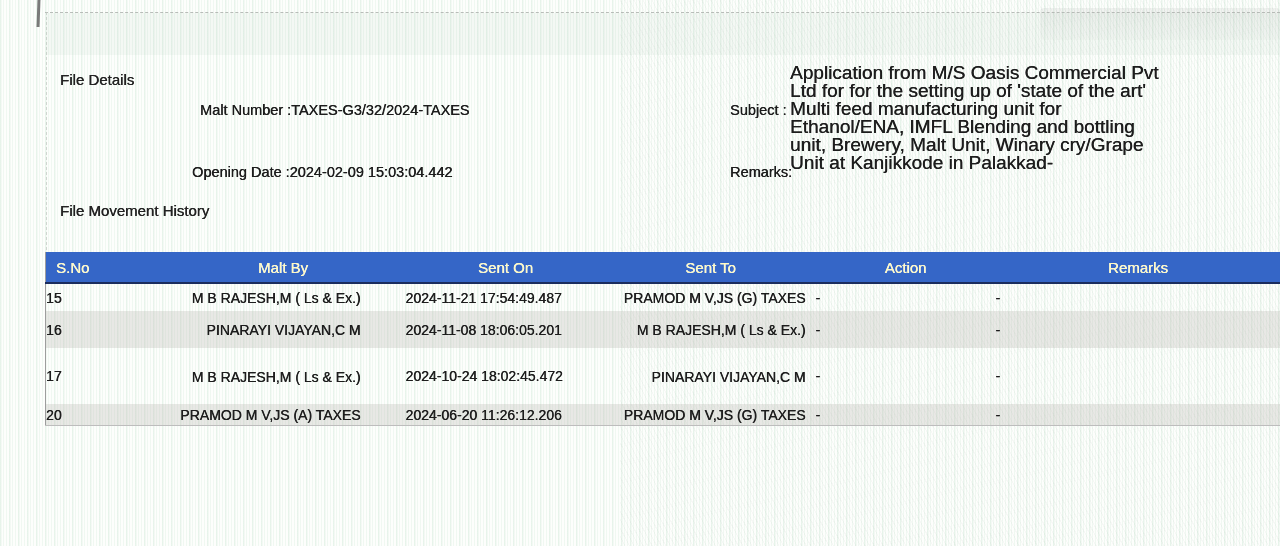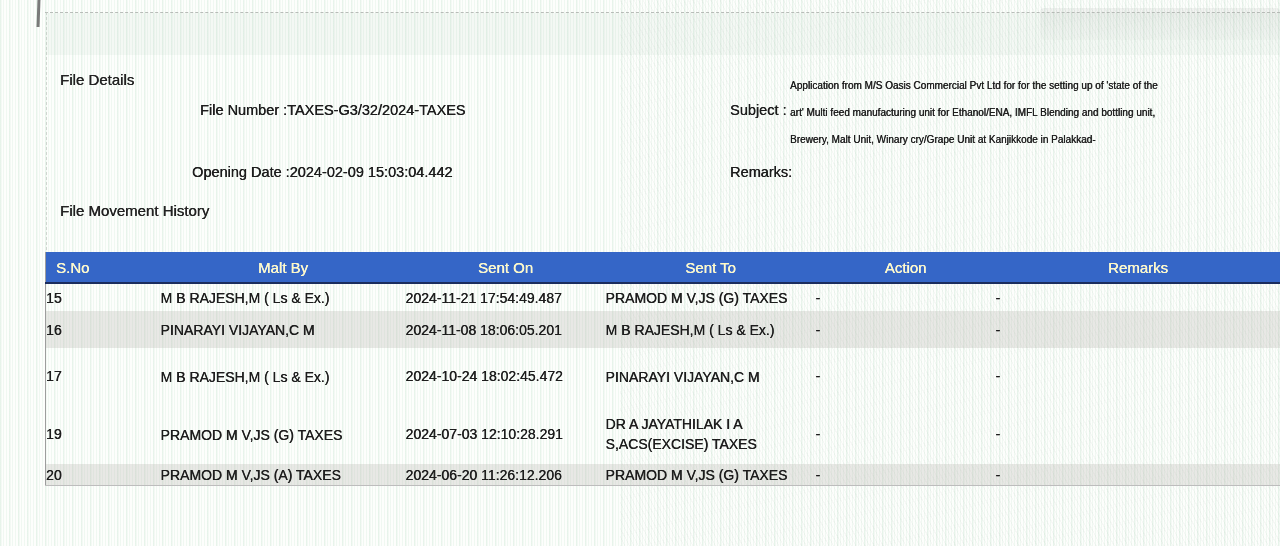--- a/index.html
+++ b/index.html
@@ -35,43 +35,43 @@
   .section-title{position:absolute;font-size:15px;color:#232323;}
   .title-details{left:60px;top:28px;margin-top:43px;}
   .title-movement{left:60px;top:202px;text-align:center;}
   
   .field{position:absolute;font-size:14.5px;white-space:nowrap;}
   .fd-file-number{left:200px;top:102px;}
   .fd-opening-date{left:192px;top:164px;}
   .fd-subject-label{left:730px;top:102px;}
   .fd-remarks{left:730px;top:164px;}
   .fd-subject-value{
-    position:absolute;left:790px;top:72px;width:374px;
-    font-size:10px;line-height:27px;white-space:normal;
+    position:absolute;left:790px;top:64px;width:374px;
+    font-size:19px;line-height:18px;white-space:normal;
   }
   
   table.movement{
     position:absolute;left:45px;top:252px;width:1235px;
     border-collapse:collapse;table-layout:fixed;
     border-left:1px solid #9d9d9d;border-bottom:1px solid #bdbdbd;
   }
   table.movement thead tr{height:31px;}
   table.movement th{
     background:#3566c7;color:#fef9c3;font-weight:400;font-size:15px;
     text-align:center;border-bottom:2px solid #1b2d5e;padding:0;
     text-shadow:0.35px 0 0 #ffffff;
   }
   table.movement th.col-sno{text-align:left;padding-left:10px;}
   table.movement td{
     font-size:14px;vertical-align:middle;padding:0;line-height:20px;
   }
   tr.row-even{background:rgba(186,182,176,0.30);}
   td.c-sno{padding-left:10px;}
   td.c-sentby{padding-left:8px;}
-  td.c-sentby .wrapbox,td.c-sentto .wrapbox{display:inline-block;width:200px;white-space:normal;vertical-align:middle;}
+  td.c-sentby .wrapbox,td.c-sentto .wrapbox{display:inline-block;width:200px;white-space:normal;vertical-align:middle;text-align:right;}
   td.c-senton{text-align:left;}
   td.c-sentto{padding-left:15px;}
   td.c-action{padding-left:30px;}
   td.c-remarks{padding-left:80px;}
   .r15{height:28px;} .r16{height:37px;} .r17{height:56px;}
   .r18{height:55px;} .r19{height:60px;} .r20{height:20px;}
 </style>
 </head>
 <body>
 
@@ -80,21 +80,21 @@
   <div class="moire"></div>
   <div class="blotch-top-right"></div>
   <div class="corner-mark"></div>
   <div class="outer-border-top"></div>
   <div class="outer-border-left"></div>
   <div class="header-band"></div>
 
   <div class="section-title title-details txt">File Details</div>
 
   <div class="field fd-file-number txt">
-    <span>File Number :</span><span>TAXES-G3/32/2024-TAXES</span>
+    <span>Malt Number :</span><span>TAXES-G3/32/2024-TAXES</span>
   </div>
 
   <div class="field fd-opening-date txt">
     <span>Opening Date :</span><span>2024-02-09 15:03:04.442</span>
   </div>
 
   <div class="field fd-subject-label txt">Subject :</div>
   <div class="fd-subject-value txt">Application from M/S Oasis Commercial Pvt Ltd for for the setting up of 'state of the art' Multi feed manufacturing unit for Ethanol/ENA, IMFL Blending and bottling unit, Brewery, Malt Unit, Winary cry/Grape Unit at Kanjikkode in Palakkad-</div>
 
   <div class="field fd-remarks txt">
@@ -140,28 +140,20 @@
         <td class="c-remarks txt">-</td>
       </tr>
       <tr class="r17">
         <td class="c-sno txt">17</td>
         <td class="c-sentby txt"><span class="wrapbox">M B RAJESH,M ( Ls &amp; Ex.)</span></td>
         <td class="c-senton txt">2024-10-24 18:02:45.472</td>
         <td class="c-sentto txt"><span class="wrapbox">PINARAYI VIJAYAN,C M</span></td>
         <td class="c-action txt">-</td>
         <td class="c-remarks txt">-</td>
       </tr>
-      <tr class="r19">
-        <td class="c-sno txt">19</td>
-        <td class="c-sentby txt"><span class="wrapbox">PRAMOD M V,JS (G) TAXES</span></td>
-        <td class="c-senton txt">2024-07-03 12:10:28.291</td>
-        <td class="c-sentto txt"><span class="wrapbox">DR A JAYATHILAK I A S,ACS(EXCISE) TAXES</span></td>
-        <td class="c-action txt">-</td>
-        <td class="c-remarks txt">-</td>
-      </tr>
       <tr class="r20 row-even">
         <td class="c-sno txt">20</td>
         <td class="c-sentby txt"><span class="wrapbox">PRAMOD M V,JS (A) TAXES</span></td>
         <td class="c-senton txt">2024-06-20 11:26:12.206</td>
         <td class="c-sentto txt"><span class="wrapbox">PRAMOD M V,JS (G) TAXES</span></td>
         <td class="c-action txt">-</td>
         <td class="c-remarks txt">-</td>
       </tr>
     </tbody>
   </table>

